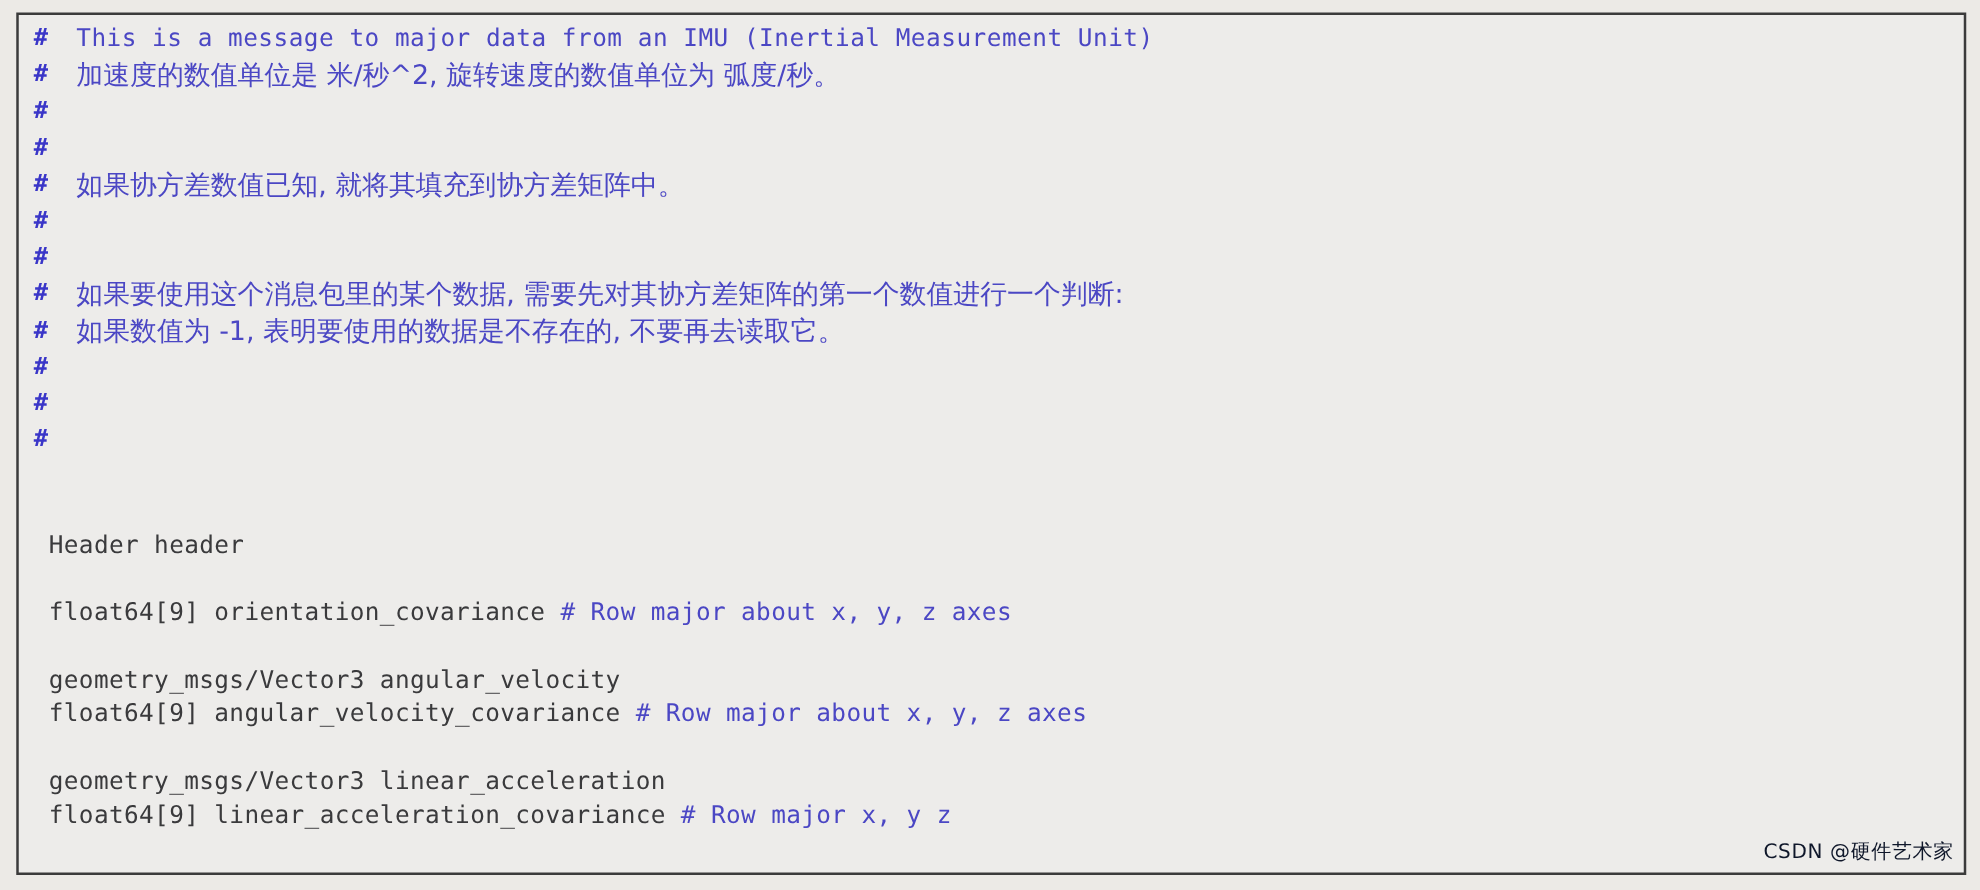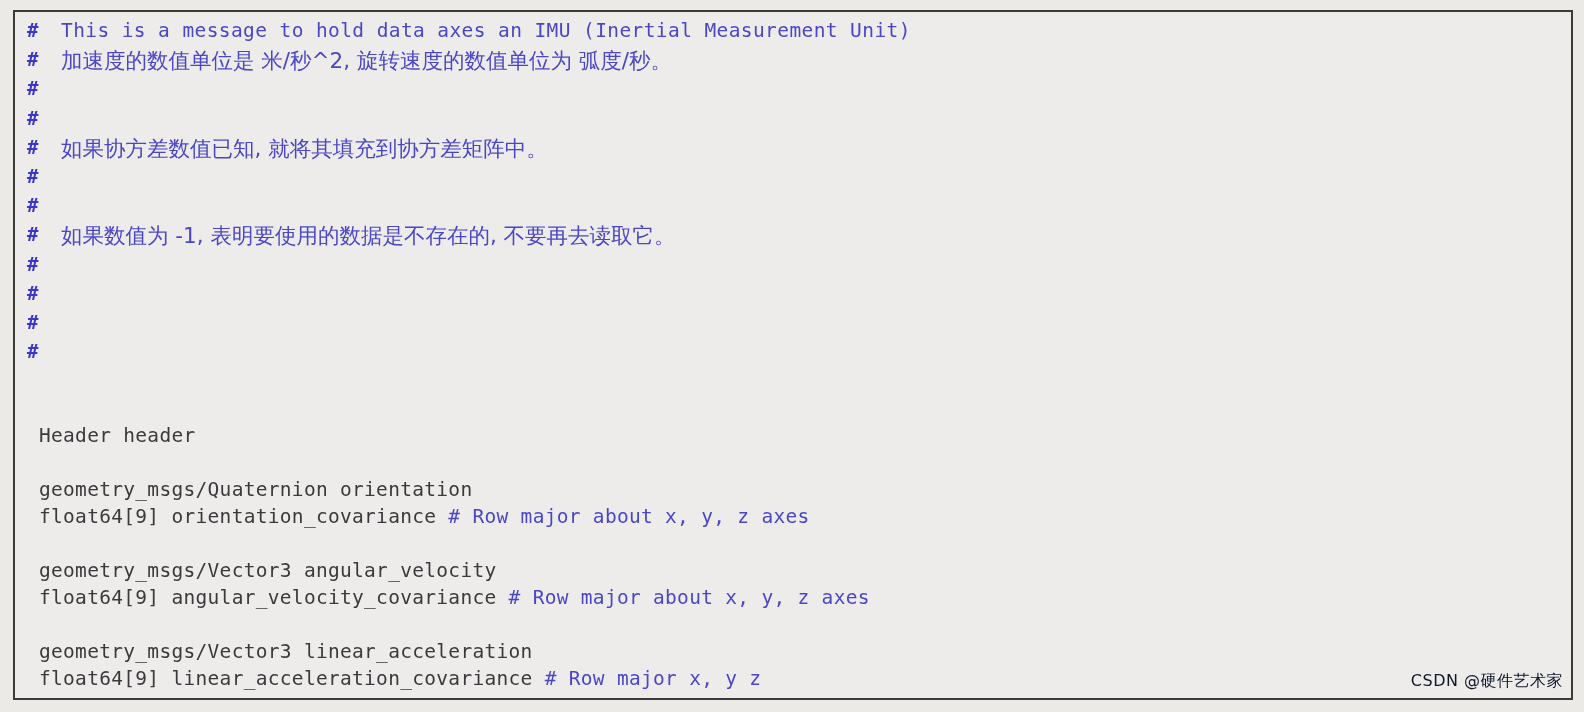--- a/index.html
+++ b/index.html
@@ -128,34 +128,34 @@
       <div class="hash-mark">#</div>
       <div class="hash-mark">#</div>
       <div class="hash-mark">#</div>
       <div class="hash-mark">#</div>
       <div class="hash-mark">#</div>
       <div class="hash-mark">#</div>
       <div class="hash-mark">#</div>
     </div>
 
   <div id="comment-block">
-      <div class="comment-line latin">This is a message to hold data axes an IMU (Inertial Measurement Unit)</div>
+      <div class="comment-line latin">This is a message to major data from an IMU (Inertial Measurement Unit)</div>
       <div class="comment-line cjk">加速度的数值单位是 米/秒^2, 旋转速度的数值单位为 弧度/秒。</div>
       <div class="comment-line blank"></div>
       <div class="comment-line blank"></div>
       <div class="comment-line cjk">如果协方差数值已知, 就将其填充到协方差矩阵中。</div>
       <div class="comment-line blank"></div>
       <div class="comment-line blank"></div>
+      <div class="comment-line cjk cjk-long">如果要使用这个消息包里的某个数据, 需要先对其协方差矩阵的第一个数值进行一个判断:</div>
       <div class="comment-line cjk">如果数值为 -1, 表明要使用的数据是不存在的, 不要再去读取它。</div>
     </div>
 
   <div id="code-block">
       <div class="code-line"><span>Header header</span></div>
       <div class="code-line spacer"><span></span></div>
-      <div class="code-line"><span>geometry_msgs/Quaternion orientation</span></div>
       <div class="code-line"><span>float64[9] orientation_covariance </span><span class="code-comment"># Row major about x, y, z axes</span></div>
       <div class="code-line spacer"><span></span></div>
       <div class="code-line"><span>geometry_msgs/Vector3 angular_velocity</span></div>
       <div class="code-line"><span>float64[9] angular_velocity_covariance </span><span class="code-comment"># Row major about x, y, z axes</span></div>
       <div class="code-line spacer"><span></span></div>
       <div class="code-line"><span>geometry_msgs/Vector3 linear_acceleration</span></div>
       <div class="code-line"><span>float64[9] linear_acceleration_covariance </span><span class="code-comment"># Row major x, y z</span></div>
     </div>
 
   <div id="watermark">CSDN @硬件艺术家</div>

